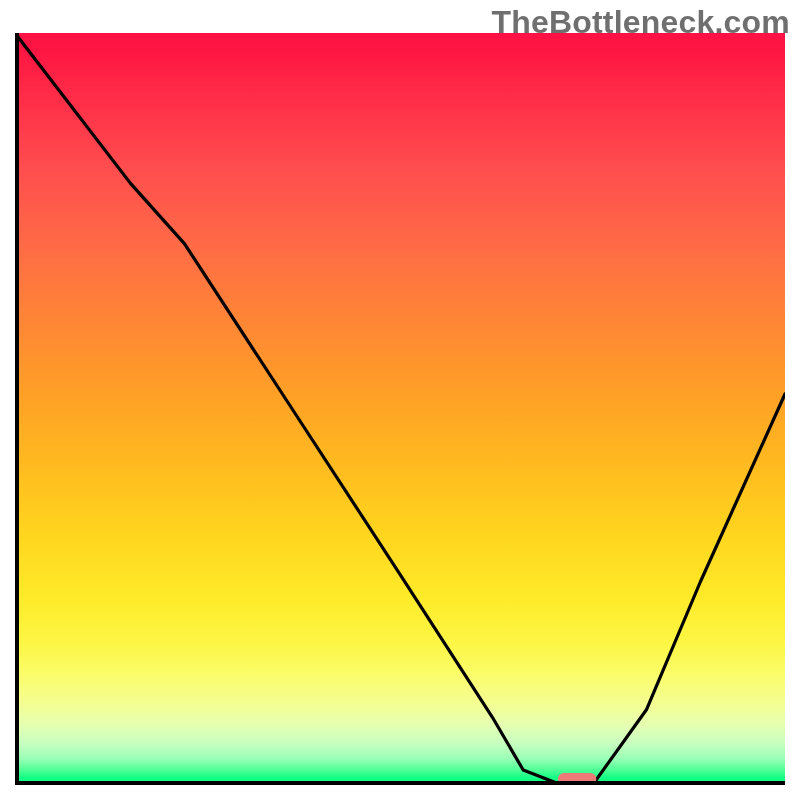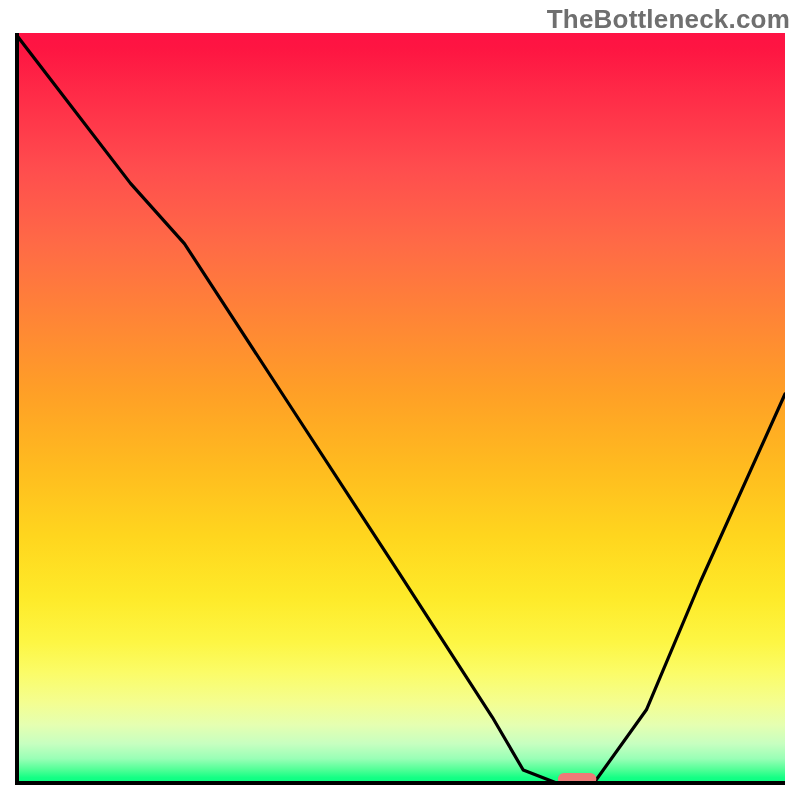--- a/index.html
+++ b/index.html
@@ -7,21 +7,21 @@
   .container {
     position: relative;
     width: 800px;
     height: 800px;
   }
   .watermark {
     position: absolute;
     top: 4px;
     right: 10px;
     font-family: Arial, Helvetica, sans-serif;
-    font-size: 26px;
+    font-size: 32px;
     font-weight: bold;
     color: #6f6f6f;
     letter-spacing: 0.2px;
   }
   .plot-frame {
     position: absolute;
     left: 15px;
     top: 33px;
     width: 770px;
     height: 752px;

